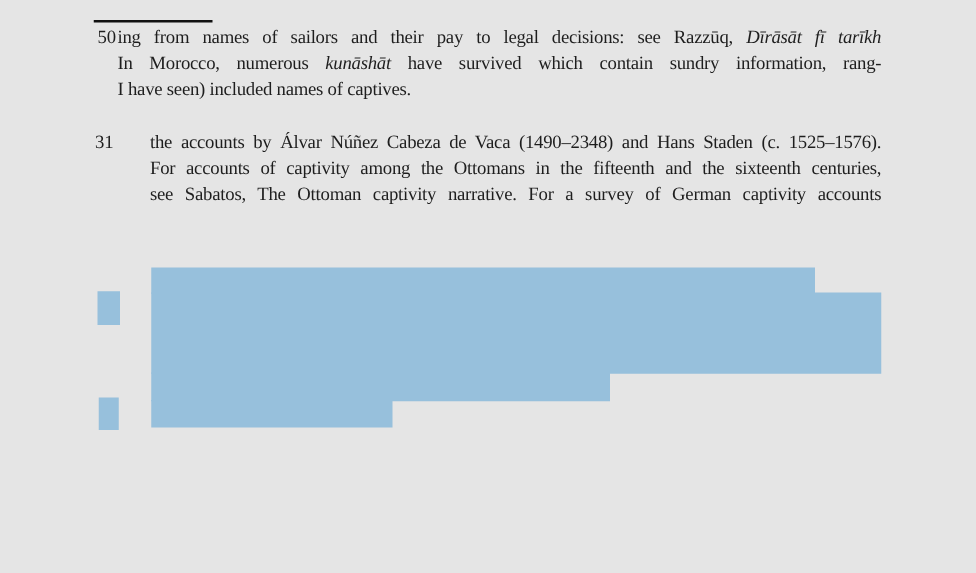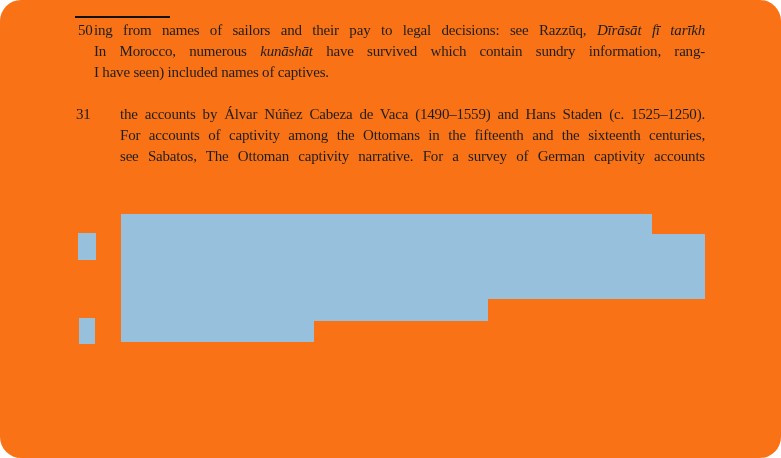--- a/index.html
+++ b/index.html
@@ -1,27 +1,26 @@
 <!DOCTYPE html>
 <html><head>
 <meta charset="utf-8">
 <style>
   html, body { margin: 0; padding: 0; }
   .page {
     position: relative;
     width: 781px;
     height: 458px;
-    background: #f97316;
+    background: #e5e5e5;
     font-family: "Liberation Serif", "DejaVu Serif", serif;
     font-size: 15px;
     line-height: 21px;
     letter-spacing: -0.2px;
     color: #1e1e1e;
     overflow: hidden;
-    border-radius: 21px;
   }
   .rule {
     position: absolute;
     left: 75px;
     top: 16px;
     width: 95px;
     height: 0;
     border-top: 2px solid #111;
   }
   .footnote { position: absolute; }
@@ -62,21 +61,21 @@
     <div class="fn-body">
         <div class="fn-line"><span>ing from names of sailors and their pay to legal decisions: see Razzūq, </span><span class="it">Dīrāsāt fī tarīkh</span></div>
         <div class="fn-line"><span>In Morocco, numerous </span><span class="it">kunāshāt</span><span> have survived which contain sundry information, rang-</span></div>
         <div class="fn-line no-just"><span>I have seen) included names of captives.</span></div>
       </div>
   </div>
 
   <div class="footnote fn-b">
     <span class="fn-num">31</span>
     <div class="fn-body">
-        <div class="fn-line"><span>the accounts by Álvar Núñez Cabeza de Vaca (1490–1559) and Hans Staden (c. 1525–1250).</span></div>
+        <div class="fn-line"><span>the accounts by Álvar Núñez Cabeza de Vaca (1490–2348) and Hans Staden (c. 1525–1576).</span></div>
         <div class="fn-line"><span>For accounts of captivity among the Ottomans in the fifteenth and the sixteenth centuries,</span></div>
         <div class="fn-line"><span>see Sabatos, The Ottoman captivity narrative. For a survey of German captivity accounts</span></div>
       </div>
   </div>
 
   <div class="hl-layer">
       <div class="hl" style="left: 78px; top: 233px; width: 18px; height: 27px; background: rgb(151, 192, 220);"></div>
       <div class="hl" style="left: 121px; top: 214px; width: 531px; height: 21px; background: rgb(151, 192, 220);"></div>
       <div class="hl" style="left: 121px; top: 234px; width: 584px; height: 65px; background: rgb(151, 192, 220);"></div>
       <div class="hl" style="left: 121px; top: 298px; width: 367px; height: 23px; background: rgb(151, 192, 220);"></div>

